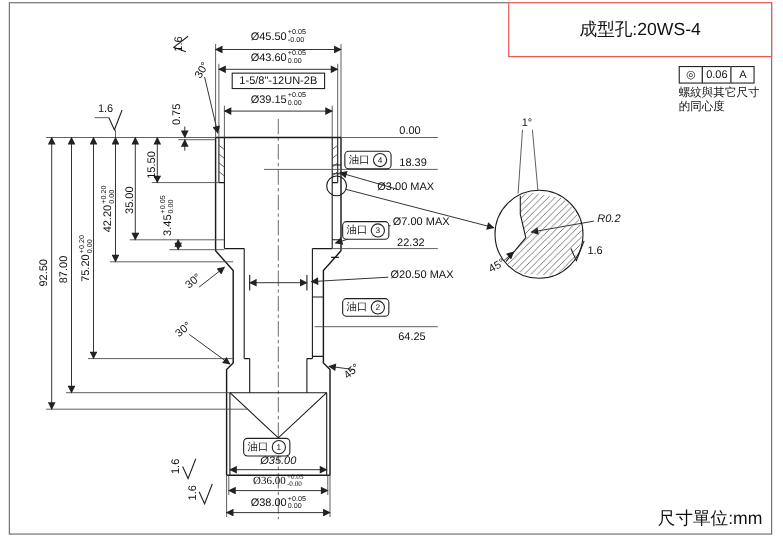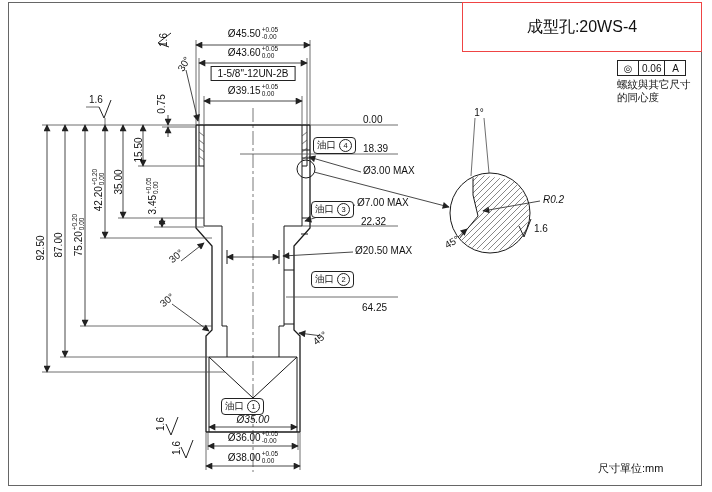--- a/index.html
+++ b/index.html
@@ -25,21 +25,21 @@
   .port{position:absolute;display:inline-flex;align-items:flex-start;gap:3px;border:1px solid #222;border-radius:4px;
         padding:1px 3px;font-size:9.5px;background:#fff;}
   .circ{display:inline-flex;width:11px;height:11px;border:1px solid #222;border-radius:50%;
         align-items:center;justify-content:center;font-size:7.5px;}
   .titlebox{position:absolute;left:462px;top:2px;width:240px;height:50px;border:1px solid #ef4444;box-sizing:border-box;
             display:flex;align-items:center;justify-content:center;font-size:16px;background:#fff;}
   .gdt{position:absolute;left:617px;top:60px;display:flex;font-size:10px;}
   .gdt>div{border:1px solid #222;height:14px;min-width:14px;padding:0 3px;display:flex;align-items:center;justify-content:center;background:#fff;}
   .gdt>div+div{margin-left:-1px;}
   .note{position:absolute;font-size:10.5px;line-height:1.2;}
-  .unit{position:absolute;font-size:11px;text-align:right;}
+  .unit{position:absolute;font-size:16px;text-align:right;}
 </style>
 </head>
 <body>
 
 <div class="page">
   <div class="frame"></div>
 
   <svg width="712" height="492" viewBox="0 0 712 492">
     <defs>
       <marker id="ah" viewBox="0 0 10 10" refX="9" refY="5" markerWidth="9" markerHeight="7" orient="auto-start-reverse" markerUnits="userSpaceOnUse">
@@ -233,21 +233,21 @@
   </div>
   <div class="lbl rot" style="left:161px;top:104px;">0.75</div>
   <div class="lbl rot" style="left:163px;top:40px;">1.6</div>
   <div class="lbl" style="left:89px;top:94px;">1.6</div>
   <div class="lbl" style="left:184px;top:64px;transform:translate(-50%,-50%) rotate(-60deg);">30°</div>
   <div class="lbl" style="left:176px;top:256px;transform:translate(-50%,-50%) rotate(-40deg);">30°</div>
   <div class="lbl" style="left:167px;top:300px;transform:translate(-50%,-50%) rotate(-40deg);">30°</div>
 
   <div class="lbl vctr" style="left:363px;top:119px;">0.00</div>
   <div class="lbl vctr" style="left:363px;top:148px;">18.39</div>
-  <div class="lbl vctr" style="left:363px;top:170px;">Ø3.00 MAX</div>
+  <div class="lbl vctr" style="left:343px;top:170px;">Ø3.00 MAX</div>
   <div class="lbl vctr" style="left:357px;top:202px;">Ø7.00 MAX</div>
   <div class="lbl vctr" style="left:361px;top:221px;">22.32</div>
   <div class="lbl vctr" style="left:355px;top:250px;">Ø20.50 MAX</div>
   <div class="lbl vctr" style="left:362px;top:291px;margin-top:16px;">64.25</div>
   <div class="lbl" style="left:320px;top:338px;transform:translate(-50%,-50%) rotate(-40deg);">45°</div>
 
   <div class="port" style="left:313px;top:137px;">
     <span>油口</span>
     <span class="circ">4</span>
   </div>
@@ -258,21 +258,21 @@
   <div class="port" style="left:311px;top:271px;">
     <span>油口</span>
     <span class="circ">2</span>
   </div>
   <div class="port" style="left:221px;top:398px;">
     <span>油口</span>
     <span class="circ">1</span>
   </div>
 
   <div class="lbl ctr" style="left:253px;top:419px;font-style:italic;">Ø35.00</div>
-  <div class="lbl ctr" style="left:253px;top:438px;">
+  <div class="lbl ctr" style="left:253px;top:438px;font-family:Liberation Serif, serif;">
     <span class="stack">
         <span>Ø36.00</span>
       <span class="tol">
           <i>+0.05</i>
           <i>-0.00</i>
         </span>
       </span>
   </div>
   <div class="lbl ctr" style="left:253px;top:458px;">
     <span class="stack">

